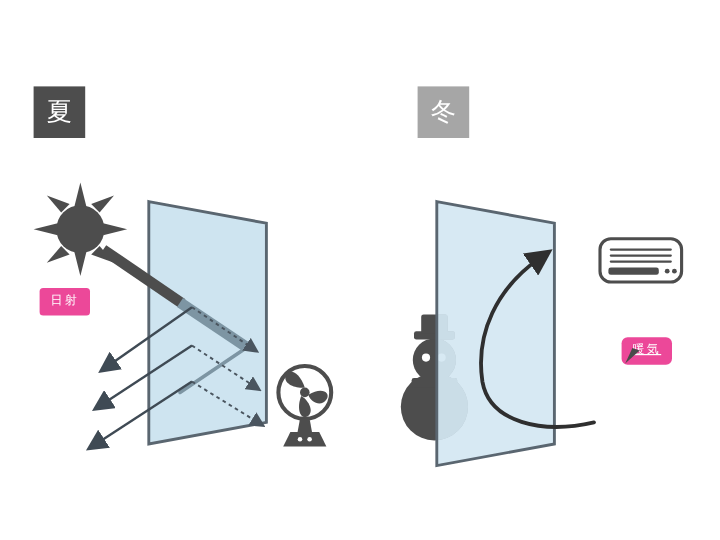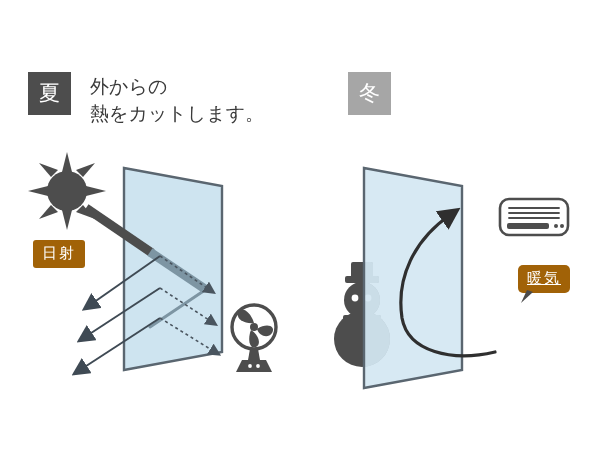--- a/index.html
+++ b/index.html
@@ -32,43 +32,41 @@
     color:#3a3a3a;
     font-size:19px;
     line-height:1.42;
     font-family:"DejaVu Sans",sans-serif;
     white-space:pre;
     padding-top:1px;
   }
 
   .tag{
     position:absolute;
-    background:#a16207;color:#fff;
-    font-size:15px;line-height:1;
+    background:#ec4899;color:#fff;
+    font-size:10px;line-height:1;
     font-family:"DejaVu Sans",sans-serif;
     padding:6px 9px 7px 9px;
     border-radius:3px;
     letter-spacing:2px;
   }
   #tag-solar{left:33px;top:240px;}
-  #tag-warm{left:518px;top:265px;border-radius:5px;text-decoration:underline;}
+  #tag-warm{left:518px;top:281px;border-radius:5px;text-decoration:underline;}
 
   svg.layer{position:absolute;left:0;top:0;width:600px;height:450px;overflow:visible;}
 </style>
 </head>
 <body>
 
 <div id="stage">
 
   <div class="panel" id="panel-summer">
 
     <div class="header" id="summer-header">
       <div class="season-badge" id="summer-badge">夏</div>
-      <div class="header-text">外からの
-熱をカットします。</div>
     </div>
 
     <div class="tag" id="tag-solar">日射</div>
   </div>
 
   <div class="panel" id="panel-winter">
 
     <div class="header" id="winter-header">
       <div class="season-badge" id="winter-badge">冬</div>
     </div>

